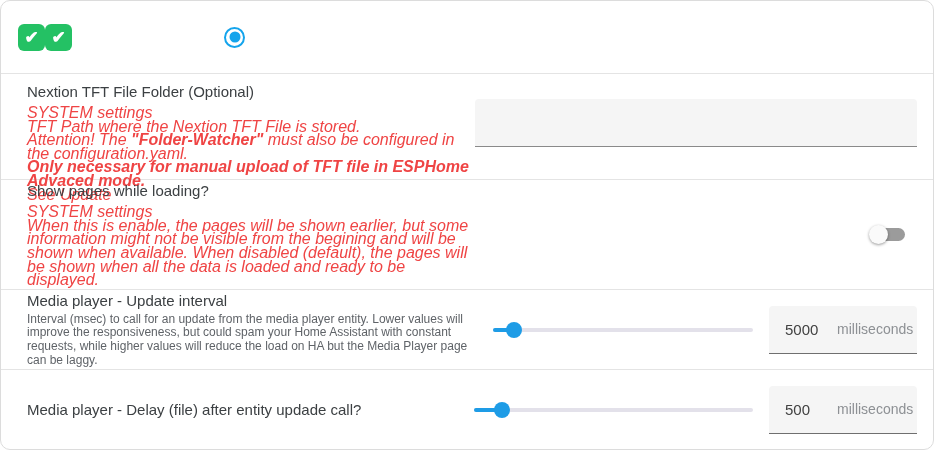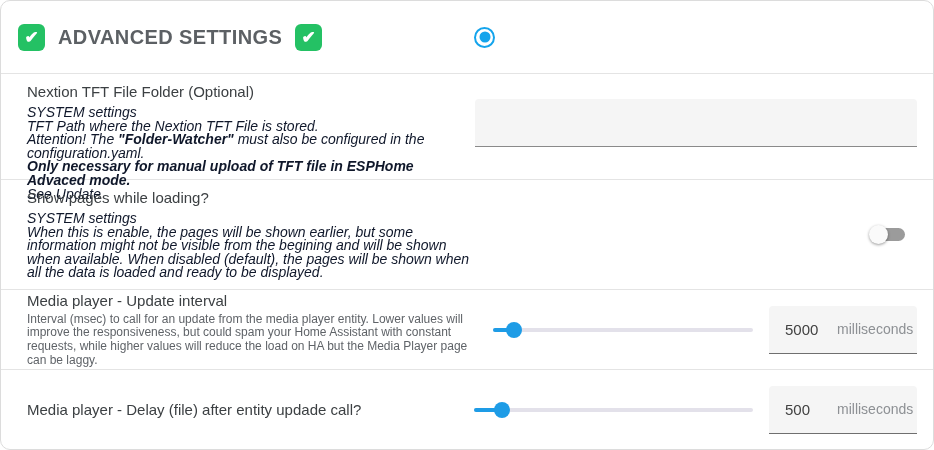--- a/index.html
+++ b/index.html
@@ -55,21 +55,21 @@
     position: absolute; left: 50%; top: 50%;
     width: 11px; height: 11px;
     transform: translate(-50%, -50%);
     background: #14a4ec;
     border-radius: 50%;
   }
 
   
   .text-col { flex: 0 0 457px; padding: 9px 0 0 26px; }
   .sec-title { font-size: 15px; color: #3c4043; margin-bottom: 6px; }
-  .desc { font-size: 14px; color: #0f172a; line-height: 13.6px; width: 448px; }
+  .desc { font-size: 16px; color: #ef4444; line-height: 13.6px; width: 448px; }
   .it { font-style: italic; }
   .b  { font-weight: bold; }
 
   .row-tft { height: 106px; align-items: flex-start; }
   .tft-input {
     flex: 1;
     height: 48px;
     margin: 25px 16px 0 0;
     background: #f5f5f5;
     border: none;
@@ -157,21 +157,20 @@
     font-size: 14px; color: #8d9094;
   }
 </style>
 </head>
 <body>
 
 <div class="card">
 
   <div class="row header">
     <span class="check-icon">✔</span>
-    <span class="header-title">ADVANCED SETTINGS</span>
     <span class="check-icon">✔</span>
     <span class="radio" aria-checked="true">
       <span class="radio-dot"></span>
     </span>
   </div>
 
   <div class="row row-tft">
     <div class="text-col">
       <div class="sec-title">Nextion TFT File Folder (Optional)</div>
       <div class="desc">

